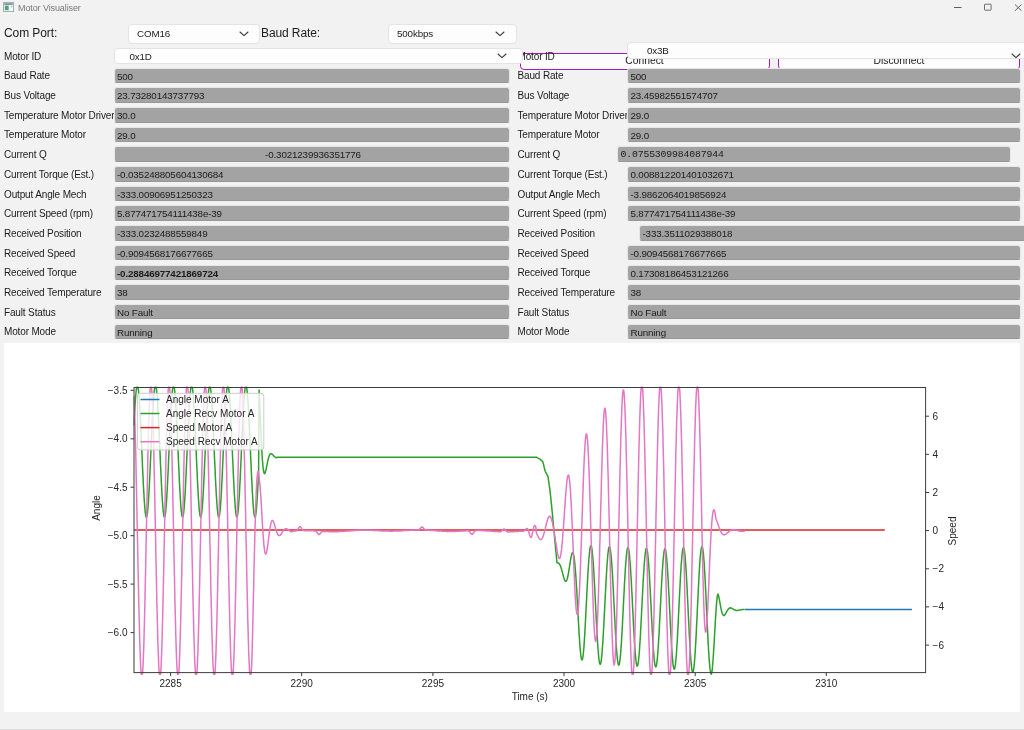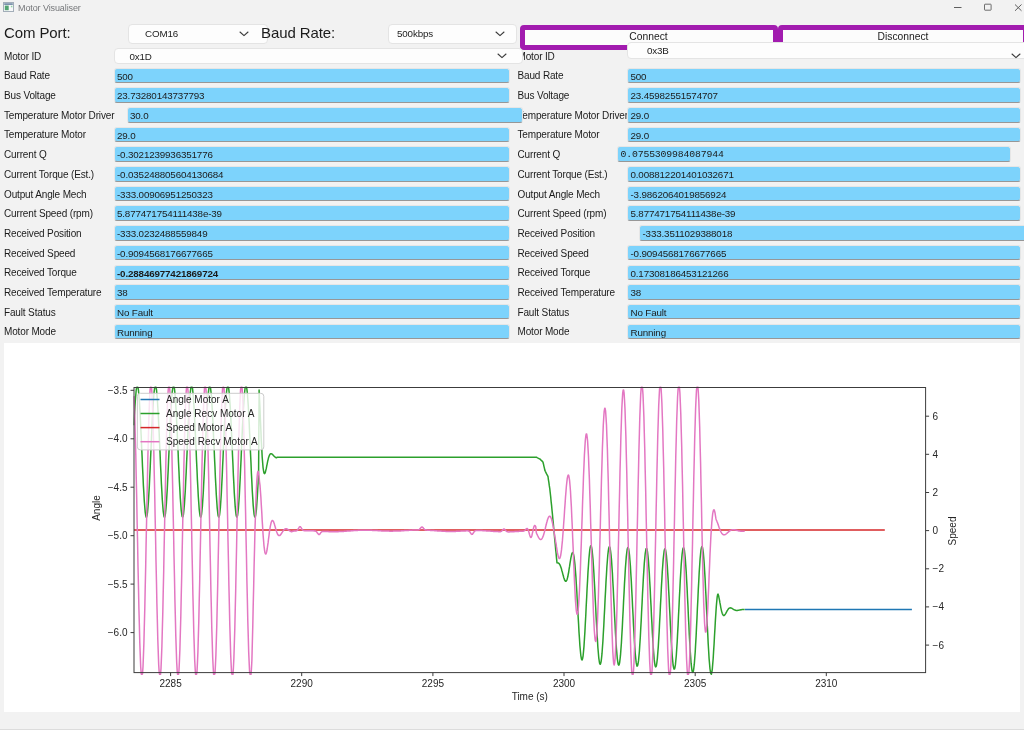--- a/index.html
+++ b/index.html
@@ -1,34 +1,34 @@
 <!DOCTYPE html>
 <html><head><meta charset="utf-8"><style>
 html,body{margin:0;padding:0;}
 body{width:1024px;height:730px;background:#f2f2f2;font-family:"Liberation Sans",sans-serif;position:relative;overflow:hidden;}
 .lb{position:absolute;font-size:10px;letter-spacing:-0.15px;color:#1b1b1b;height:14px;line-height:14px;white-space:nowrap;}
-.tlb{position:absolute;font-size:15px;letter-spacing:-0.1px;color:#1b1b1b;height:14px;line-height:14px;white-space:nowrap;}
-.fld{position:absolute;background:#7dd3fc;border:1px solid #e6e6e6;border-bottom:1px solid #979797;border-radius:3px;font-size:9.8px;letter-spacing:-0.15px;color:#1b1b1b;white-space:nowrap;overflow:hidden;}
+.tlb{position:absolute;font-size:12px;letter-spacing:-0.1px;color:#1b1b1b;height:14px;line-height:14px;white-space:nowrap;}
+.fld{position:absolute;background:#a3a3a3;border:1px solid #e6e6e6;border-bottom:1px solid #979797;border-radius:3px;font-size:9.8px;letter-spacing:-0.15px;color:#1b1b1b;white-space:nowrap;overflow:hidden;}
 .cmb{position:absolute;background:#fdfdfd;border:1px solid #e4e4e4;border-radius:4px;font-size:9.8px;letter-spacing:-0.15px;color:#1b1b1b;white-space:nowrap;}
-.btn{position:absolute;background:#fcfcfc;border:5px solid #a21caf;border-radius:4px;font-size:10.3px;color:#1b1b1b;text-align:center;}
+.btn{position:absolute;background:#fcfcfc;border:1px solid #a21caf;border-radius:4px;font-size:10.3px;color:#1b1b1b;text-align:center;margin-top:28px;}
 </style></head><body>
 <svg width="11" height="10" viewBox="0 0 11 10" style="position:absolute;left:3px;top:2px">
     <rect x="0.5" y="0.5" width="10" height="9" fill="#f7f8f9" stroke="#a3aeb9"></rect>
     <rect x="1.2" y="1.2" width="8.6" height="1.8" fill="#7b92ac"></rect>
     <rect x="1.8" y="3.6" width="3.9" height="4.6" fill="#52a472"></rect>
     <rect x="7.9" y="3.8" width="1.5" height="1.5" fill="#8fd4a4"></rect>
   </svg>
 <div style="position:absolute;left:18px;top:2.5px;font-size:9px;letter-spacing:-0.1px;color:#75777a;">Motor Visualiser</div>
 <svg width="80" height="16" viewBox="0 0 80 16" style="position:absolute;left:944px;top:0px">
     <line x1="10" y1="7.5" x2="17.5" y2="7.5" stroke="#5f5f5f" stroke-width="1"></line>
     <rect x="40.5" y="4.2" width="6.6" height="6" fill="none" stroke="#5f5f5f" stroke-width="0.9" rx="0.5"></rect>
     <path d="M71 4.5 L77.5 10.8 M77.5 4.5 L71 10.8" stroke="#5f5f5f" stroke-width="1"></path>
   </svg>
 <div class="tlb" style="left:4px;top:26px;">Com Port:</div>
-<div class="cmb" style="left:128px;top:24px;width:122px;height:18px;line-height:18px;padding-left:16px;">COM16</div>
+<div class="cmb" style="left:128px;top:24px;width:122px;height:18px;line-height:18px;padding-left:8px;">COM16</div>
 <svg width="10" height="6" viewBox="0 0 10 6" style="position:absolute;top:31.0px;left:239.0px">
     <path d="M1 1 L5 4.6 L9 1" fill="none" stroke="#3b3b3b" stroke-width="1.1" stroke-linecap="round" stroke-linejoin="round"></path>
   </svg>
 <div class="tlb" style="left:261px;top:26px;">Baud Rate:</div>
 <div class="cmb" style="left:388px;top:24px;width:119px;height:18px;line-height:18px;padding-left:8px;">500kbps</div>
 <svg width="10" height="6" viewBox="0 0 10 6" style="position:absolute;top:31.0px;left:495.0px">
     <path d="M1 1 L5 4.6 L9 1" fill="none" stroke="#3b3b3b" stroke-width="1.1" stroke-linecap="round" stroke-linejoin="round"></path>
   </svg>
 <div class="btn" style="left:519.5px;top:25px;width:248px;height:14.5px;line-height:14px;">Connect</div>
 <div class="btn" style="left:778px;top:25px;width:240px;height:14.5px;line-height:14px;">Disconnect</div>
@@ -45,29 +45,29 @@
 <div class="lb" style="left:4px;top:69.4px;">Baud Rate</div>
 <div class="lb" style="left:517.5px;top:69.4px;">Baud Rate</div>
 <div class="fld" style="left:113.5px;top:67.7px;width:392px;height:13.5px;line-height:16px;padding-left:2.5px;">500</div>
 <div class="fld" style="left:627px;top:67.7px;width:389.5px;height:13.5px;line-height:16px;padding-left:2.5px;">500</div>
 <div class="lb" style="left:4px;top:89.1px;">Bus Voltage</div>
 <div class="lb" style="left:517.5px;top:89.1px;">Bus Voltage</div>
 <div class="fld" style="left:113.5px;top:87.4px;width:392px;height:13.5px;line-height:16px;padding-left:2.5px;">23.73280143737793</div>
 <div class="fld" style="left:627px;top:87.4px;width:389.5px;height:13.5px;line-height:16px;padding-left:2.5px;">23.45982551574707</div>
 <div class="lb" style="left:4px;top:108.7px;">Temperature Motor Driver</div>
 <div class="lb" style="left:517.5px;top:108.7px;">Temperature Motor Driver</div>
-<div class="fld" style="left:113.5px;top:107.0px;width:392px;height:13.5px;line-height:16px;padding-left:2.5px;margin-left:13px;">30.0</div>
+<div class="fld" style="left:113.5px;top:107.0px;width:392px;height:13.5px;line-height:16px;padding-left:2.5px;">30.0</div>
 <div class="fld" style="left:627px;top:107.0px;width:389.5px;height:13.5px;line-height:16px;padding-left:2.5px;">29.0</div>
 <div class="lb" style="left:4px;top:128.4px;">Temperature Motor</div>
 <div class="lb" style="left:517.5px;top:128.4px;">Temperature Motor</div>
 <div class="fld" style="left:113.5px;top:126.7px;width:392px;height:13.5px;line-height:16px;padding-left:2.5px;">29.0</div>
 <div class="fld" style="left:627px;top:126.7px;width:389.5px;height:13.5px;line-height:16px;padding-left:2.5px;">29.0</div>
 <div class="lb" style="left:4px;top:148.1px;">Current Q</div>
 <div class="lb" style="left:517.5px;top:148.1px;">Current Q</div>
-<div class="fld" style="left:113.5px;top:146.4px;width:392px;height:13.5px;line-height:16px;padding-left:2.5px;">-0.3021239936351776</div>
+<div class="fld" style="left:113.5px;top:146.4px;width:392px;height:13.5px;line-height:16px;padding-left:2.5px;text-align:center;">-0.3021239936351776</div>
 <div class="fld" style="left:617px;top:146.4px;width:389.5px;height:13.5px;line-height:16px;padding-left:2.5px;font-family:Liberation Mono, monospace;">0.0755309984087944</div>
 <div class="lb" style="left:4px;top:167.8px;">Current Torque (Est.)</div>
 <div class="lb" style="left:517.5px;top:167.8px;">Current Torque (Est.)</div>
 <div class="fld" style="left:113.5px;top:166.1px;width:392px;height:13.5px;line-height:16px;padding-left:2.5px;">-0.035248805604130684</div>
 <div class="fld" style="left:627px;top:166.1px;width:389.5px;height:13.5px;line-height:16px;padding-left:2.5px;">0.008812201401032671</div>
 <div class="lb" style="left:4px;top:187.5px;">Output Angle Mech</div>
 <div class="lb" style="left:517.5px;top:187.5px;">Output Angle Mech</div>
 <div class="fld" style="left:113.5px;top:185.8px;width:392px;height:13.5px;line-height:16px;padding-left:2.5px;">-333.00906951250323</div>
 <div class="fld" style="left:627px;top:185.8px;width:389.5px;height:13.5px;line-height:16px;padding-left:2.5px;">-3.9862064019856924</div>
 <div class="lb" style="left:4px;top:207.1px;">Current Speed (rpm)</div>

